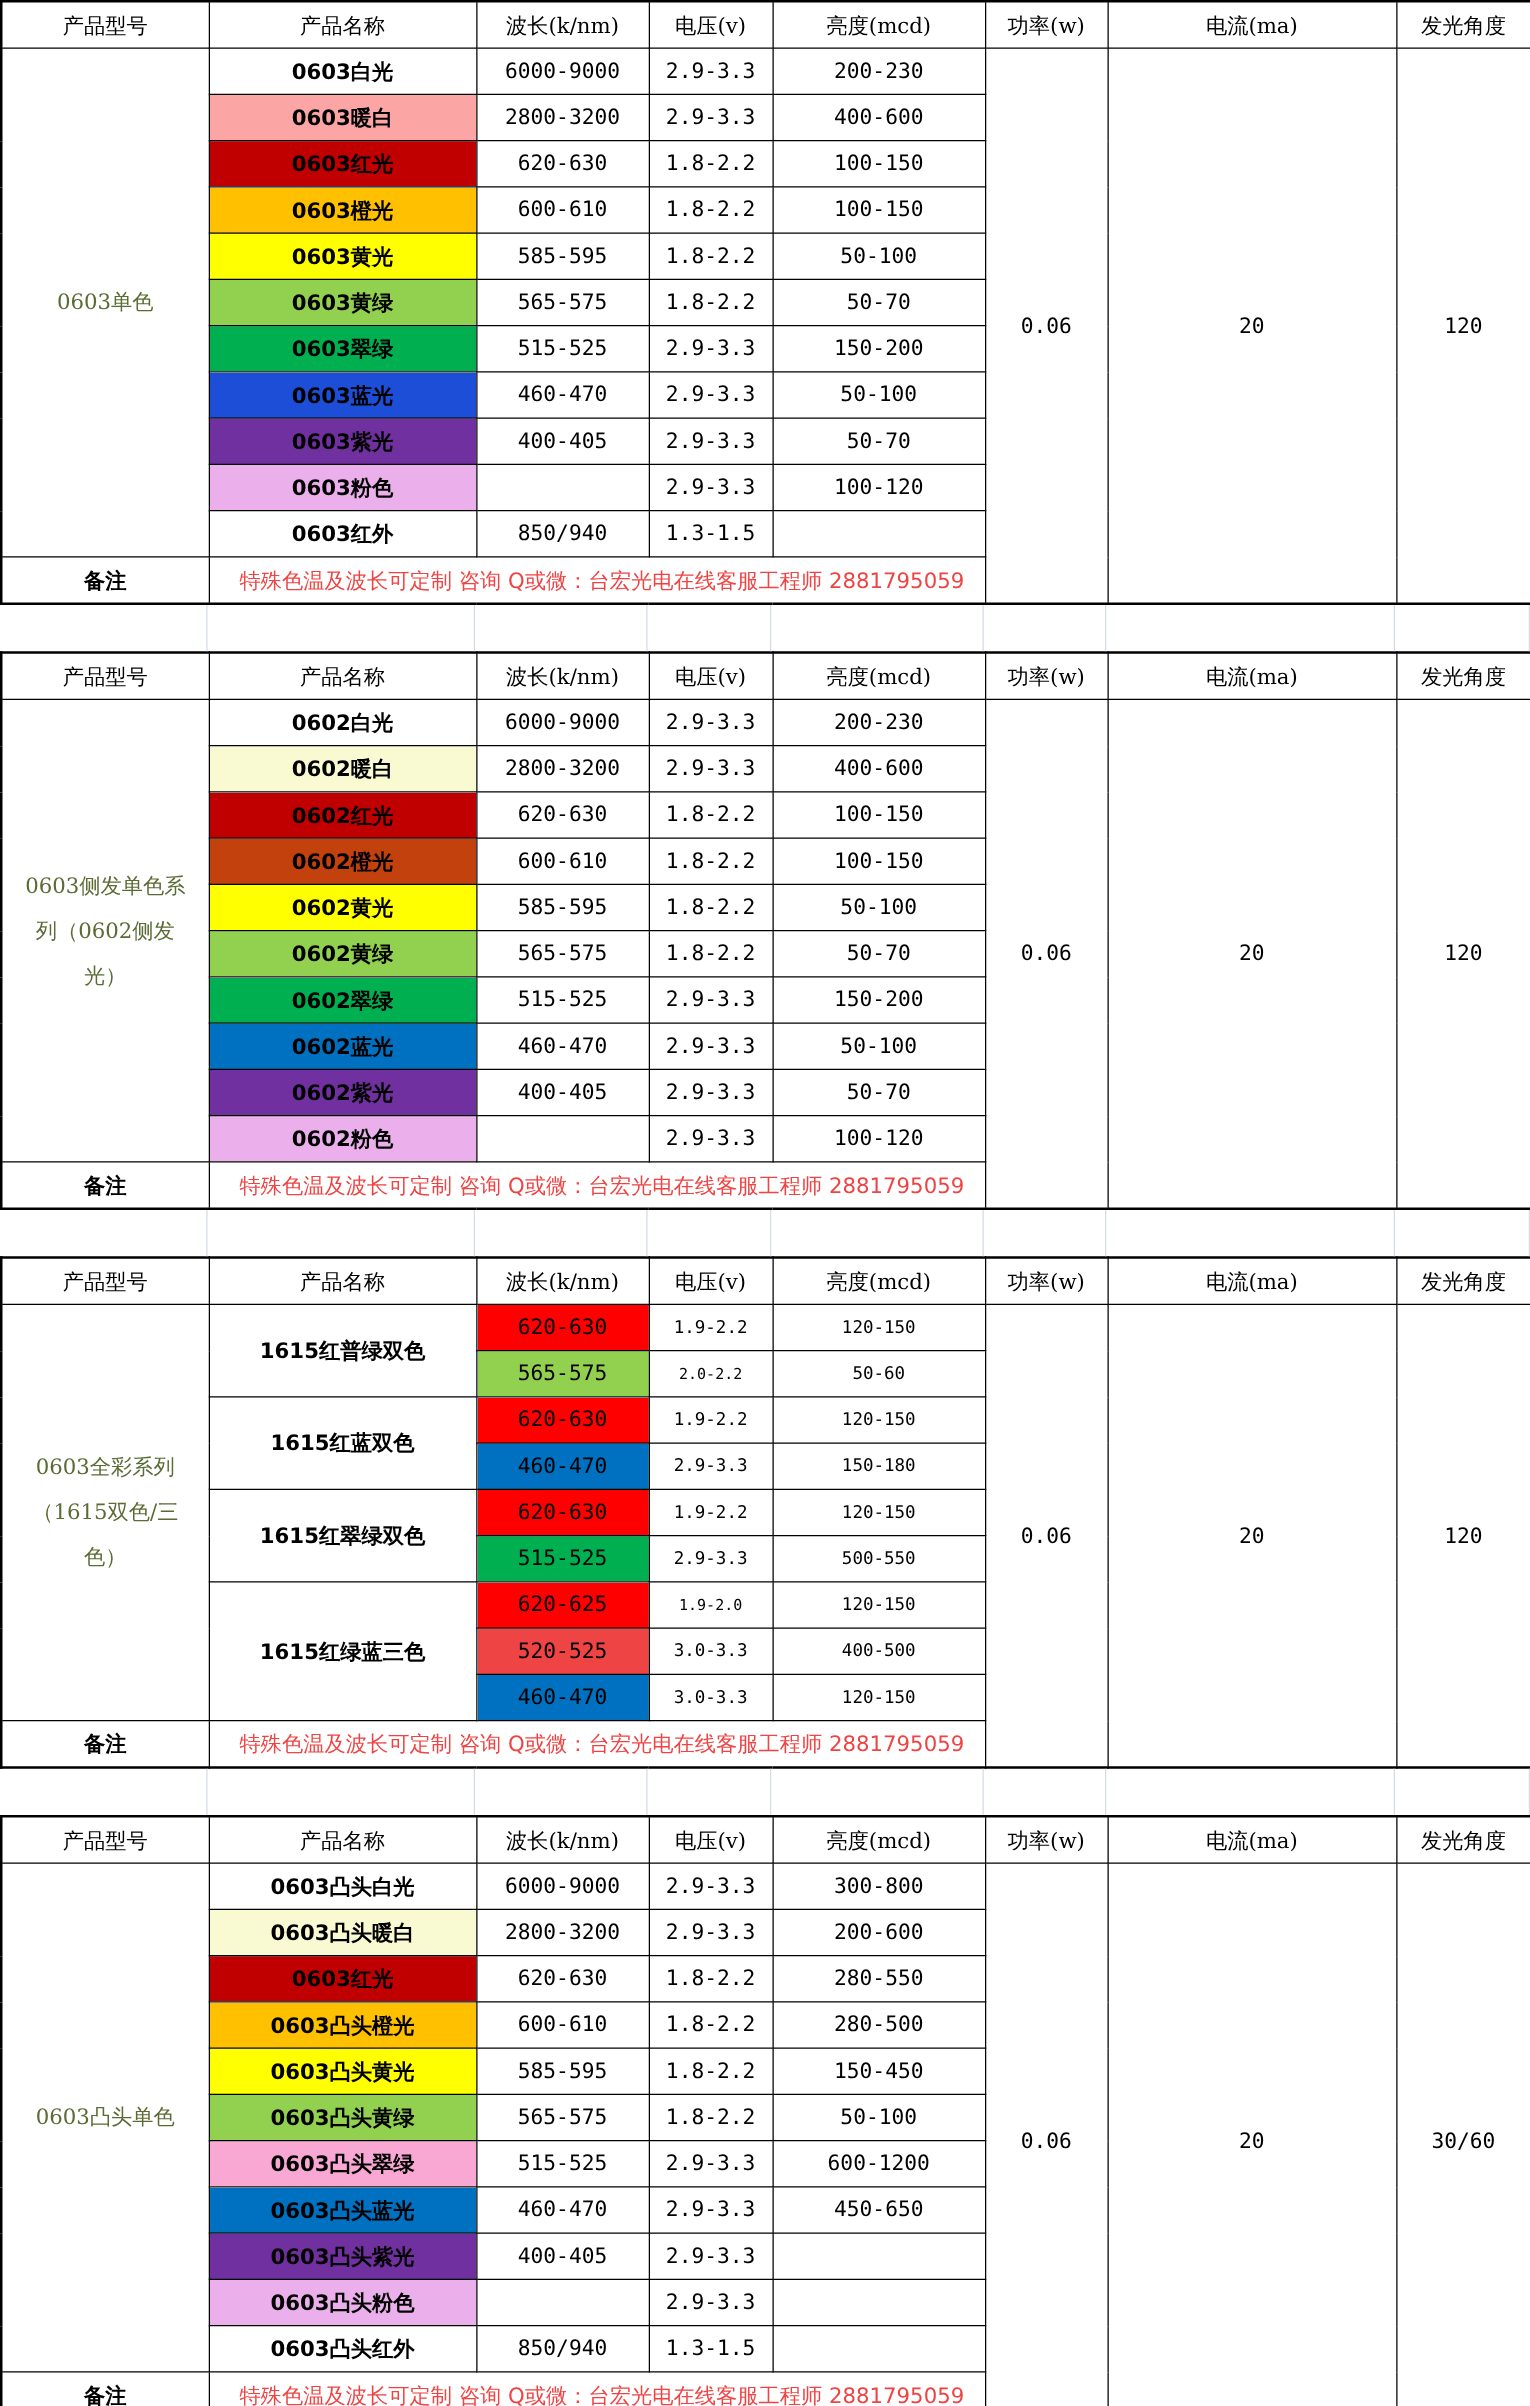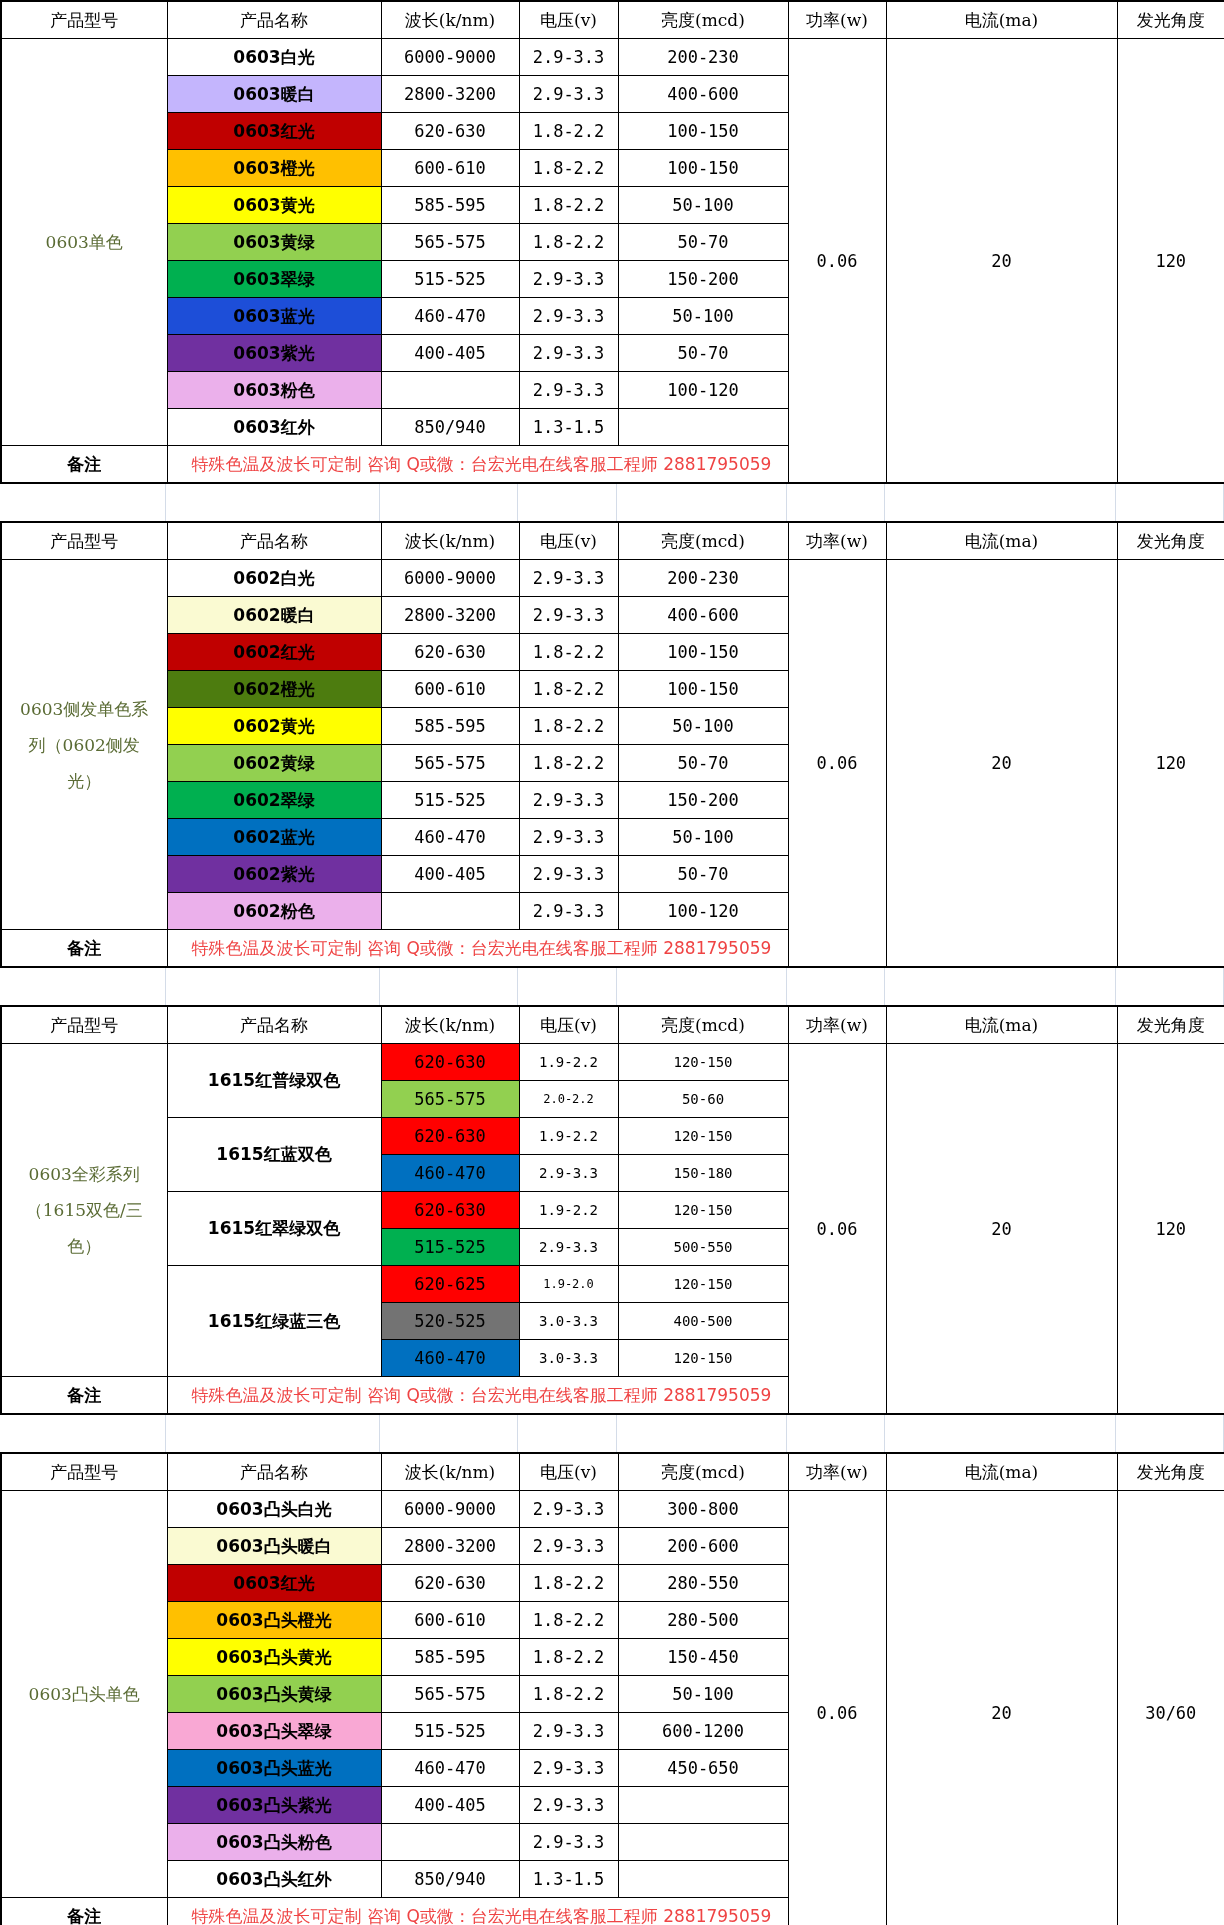--- a/index.html
+++ b/index.html
@@ -49,21 +49,21 @@
           <td class="model" rowspan="11">0603单色</td>
           <td class="name" style="background:#ffffff">0603白光</td>
           <td class="val">6000-9000</td>
           <td class="val">2.9-3.3</td>
           <td class="val">200-230</td>
           <td class="val" rowspan="12">0.06</td>
           <td class="val" rowspan="12">20</td>
           <td class="val" rowspan="12">120</td>
         </tr>
         <tr>
-          <td class="name" style="background:#c4b5fd">0603暖白</td>
+          <td class="name" style="background:#fca5a5">0603暖白</td>
           <td class="val">2800-3200</td>
           <td class="val">2.9-3.3</td>
           <td class="val">400-600</td>
         </tr>
         <tr>
           <td class="name" style="background:#c00000">0603红光</td>
           <td class="val">620-630</td>
           <td class="val">1.8-2.2</td>
           <td class="val">100-150</td>
         </tr>
@@ -169,21 +169,21 @@
           <td class="val">2.9-3.3</td>
           <td class="val">400-600</td>
         </tr>
         <tr>
           <td class="name" style="background:#c00000">0602红光</td>
           <td class="val">620-630</td>
           <td class="val">1.8-2.2</td>
           <td class="val">100-150</td>
         </tr>
         <tr>
-          <td class="name" style="background:#4d7c0f">0602橙光</td>
+          <td class="name" style="background:#c2410c">0602橙光</td>
           <td class="val">600-610</td>
           <td class="val">1.8-2.2</td>
           <td class="val">100-150</td>
         </tr>
         <tr>
           <td class="name" style="background:#ffff00">0602黄光</td>
           <td class="val">585-595</td>
           <td class="val">1.8-2.2</td>
           <td class="val">50-100</td>
         </tr>
@@ -292,21 +292,21 @@
           <td class="val" style="font-size:14px">2.9-3.3</td>
           <td class="val" style="font-size:14px">500-550</td>
         </tr>
         <tr>
           <td class="name" rowspan="3">1615红绿蓝三色</td>
           <td class="val" style="background:#ff0000">620-625</td>
           <td class="val" style="font-size:12px">1.9-2.0</td>
           <td class="val" style="font-size:14px">120-150</td>
         </tr>
         <tr>
-          <td class="val" style="background:#737373">520-525</td>
+          <td class="val" style="background:#ef4444">520-525</td>
           <td class="val" style="font-size:14px">3.0-3.3</td>
           <td class="val" style="font-size:14px">400-500</td>
         </tr>
         <tr>
           <td class="val" style="background:#0070c0">460-470</td>
           <td class="val" style="font-size:14px">3.0-3.3</td>
           <td class="val" style="font-size:14px">120-150</td>
         </tr>
         <tr>
           <td class="remark-label">备注</td>

